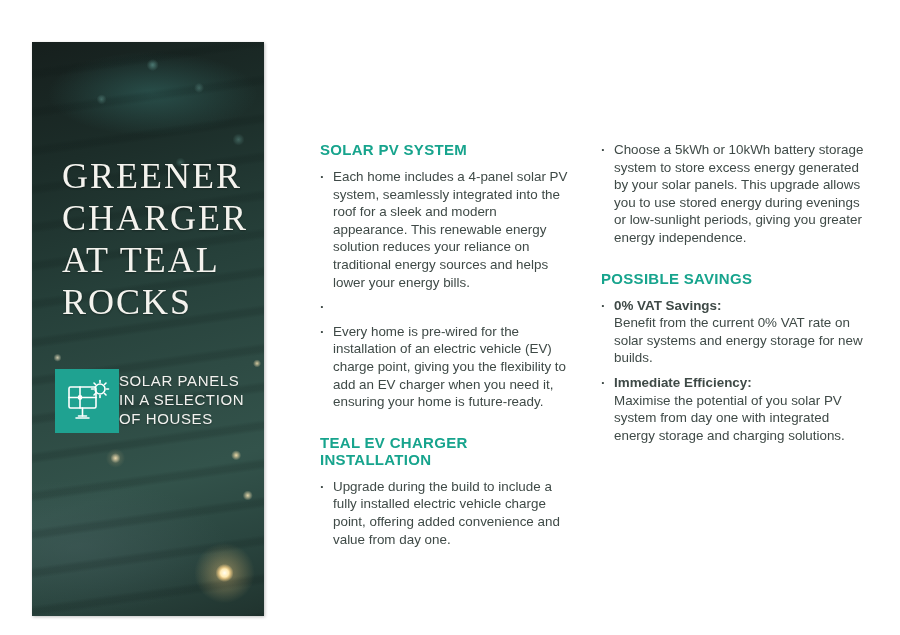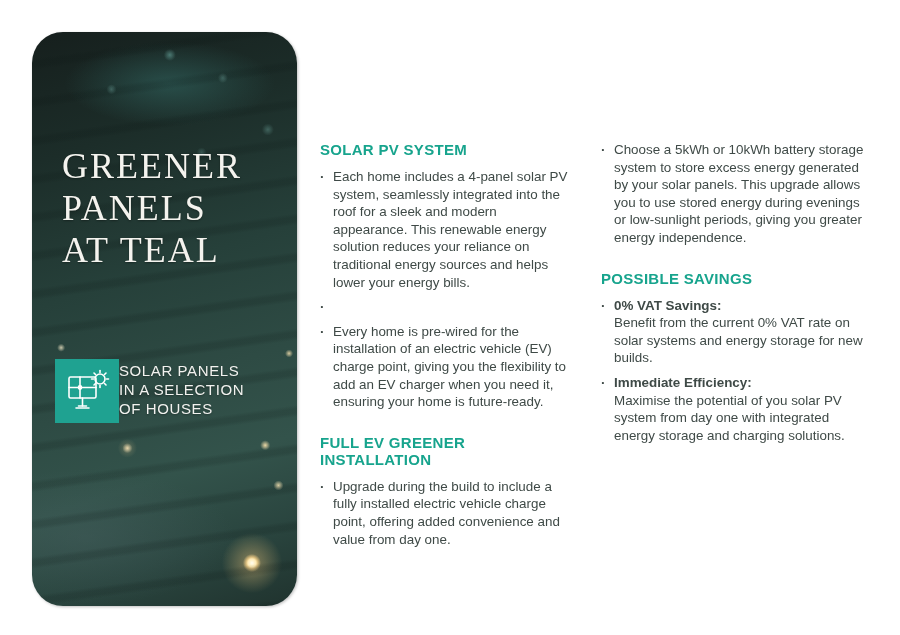--- a/index.html
+++ b/index.html
@@ -7,41 +7,40 @@
   body {
     font-family:"Liberation Sans", sans-serif;
     background:#ffffff;
     position:relative;
     overflow:hidden;
   }
   .page { position:absolute; inset:0; background:#ffffff; }
 
   
   .hero {
-    position:absolute; left:32px; top:32px; width:265px; height:574px;
+    position:absolute; left:32px; top:42px; width:232px; height:574px;
     overflow:hidden;
     box-shadow:1px 1px 3px rgba(0,0,0,0.25);
     background:
       radial-gradient(circle 9px  at 83% 92.5%, #fffdf0 0%, #ffeab2 45%, rgba(255,215,140,0.7) 65%, rgba(255,200,120,0) 100%),
       radial-gradient(circle 42px at 83% 92.5%, rgba(255,210,130,0.45), rgba(255,200,120,0) 72%),
       radial-gradient(circle 5px  at 93% 79%, rgba(255,235,185,0.85), rgba(255,220,150,0) 100%),
       radial-gradient(circle 5px  at 36% 72.5%, rgba(255,232,185,0.85), rgba(255,220,150,0) 100%),
       radial-gradient(circle 12px at 36% 72.5%, rgba(255,215,150,0.25), rgba(255,210,140,0) 80%),
       radial-gradient(circle 5px  at 88% 72%,  rgba(255,230,175,0.9),  rgba(255,220,150,0) 100%),
       radial-gradient(circle 4px  at 11% 55%,  rgba(252,240,205,0.75), rgba(255,220,150,0) 100%),
       radial-gradient(circle 4px  at 97% 56%,  rgba(255,232,180,0.8),  rgba(255,220,150,0) 100%),
       radial-gradient(circle 6px  at 52% 4%,   rgba(130,205,195,0.45), rgba(120,200,190,0) 100%),
       radial-gradient(circle 5px  at 30% 10%,  rgba(145,215,205,0.35), rgba(120,200,190,0) 100%),
       radial-gradient(circle 5px  at 72% 8%,   rgba(150,220,210,0.32), rgba(120,200,190,0) 100%),
       radial-gradient(circle 6px  at 89% 17%,  rgba(140,210,200,0.30), rgba(120,200,190,0) 100%),
       radial-gradient(circle 5px  at 64% 21%,  rgba(135,205,195,0.28), rgba(120,200,190,0) 100%),
       radial-gradient(ellipse 150px 60px at 52% 9%, rgba(55,115,110,0.5), rgba(55,115,110,0) 70%),
       radial-gradient(ellipse 200px 90px at 20% 88%, rgba(70,95,95,0.45), rgba(70,95,95,0) 75%),
       linear-gradient(162deg, #161f1d 0%, #1c2d29 20%, #26403a 42%, #2e4b44 60%, #33534b 74%, #2a453f 87%, #20332e 100%);
-    border-radius: 31px;
   }
   .hero::before { 
     content:""; position:absolute; inset:0;
     background:
       repeating-linear-gradient(172deg,
         rgba(0,0,0,0)    0px,  rgba(0,0,0,0)    26px,
         rgba(10,20,18,0.28) 30px, rgba(10,20,18,0.28) 34px,
         rgba(0,0,0,0)    38px);
     opacity:.55;
   }
@@ -81,22 +80,23 @@
   .badge-icon svg { stroke:#ffffff; fill:none; stroke-width:1.6; stroke-linecap:round; stroke-linejoin:round; }
 </style>
 </head>
 <body>
 
 <div class="page">
 
   <div class="hero">
     <div class="hero-title">
       <div>GREENER</div>
-      <div>PANELS</div>
+      <div>CHARGER</div>
       <div>AT TEAL</div>
+      <div>ROCKS</div>
     </div>
 
     <div class="badge">
       <div class="badge-icon">
         <svg width="48" height="48" viewBox="0 0 48 48" aria-hidden="true">
 
           <rect x="6" y="10" width="27" height="21" rx="1.5"></rect>
           <line x1="17" y1="10" x2="17" y2="31"></line>
           <line x1="6" y1="20.5" x2="33" y2="20.5"></line>
           <circle cx="17" cy="20.5" r="1.6"></circle>
@@ -133,21 +133,21 @@
       <div class="bullet">
         <span class="dot">·</span>
       </div>
       <div class="bullet">
         <span class="dot">·</span>
         <span>Every home is pre-wired for the installation of an electric vehicle (EV) charge point, giving you the flexibility to add an EV charger when you need it, ensuring your home is future-ready.</span>
       </div>
     </div>
 
     <div class="section">
-      <h3>FULL EV GREENER INSTALLATION</h3>
+      <h3>TEAL EV CHARGER INSTALLATION</h3>
       <div class="bullet">
         <span class="dot">·</span>
         <span>Upgrade during the build to include a fully installed electric vehicle charge point, offering added convenience and value from day one.</span>
       </div>
     </div>
   </div>
 
   <div class="col col2">
     <div class="section">
       <div class="bullet">

